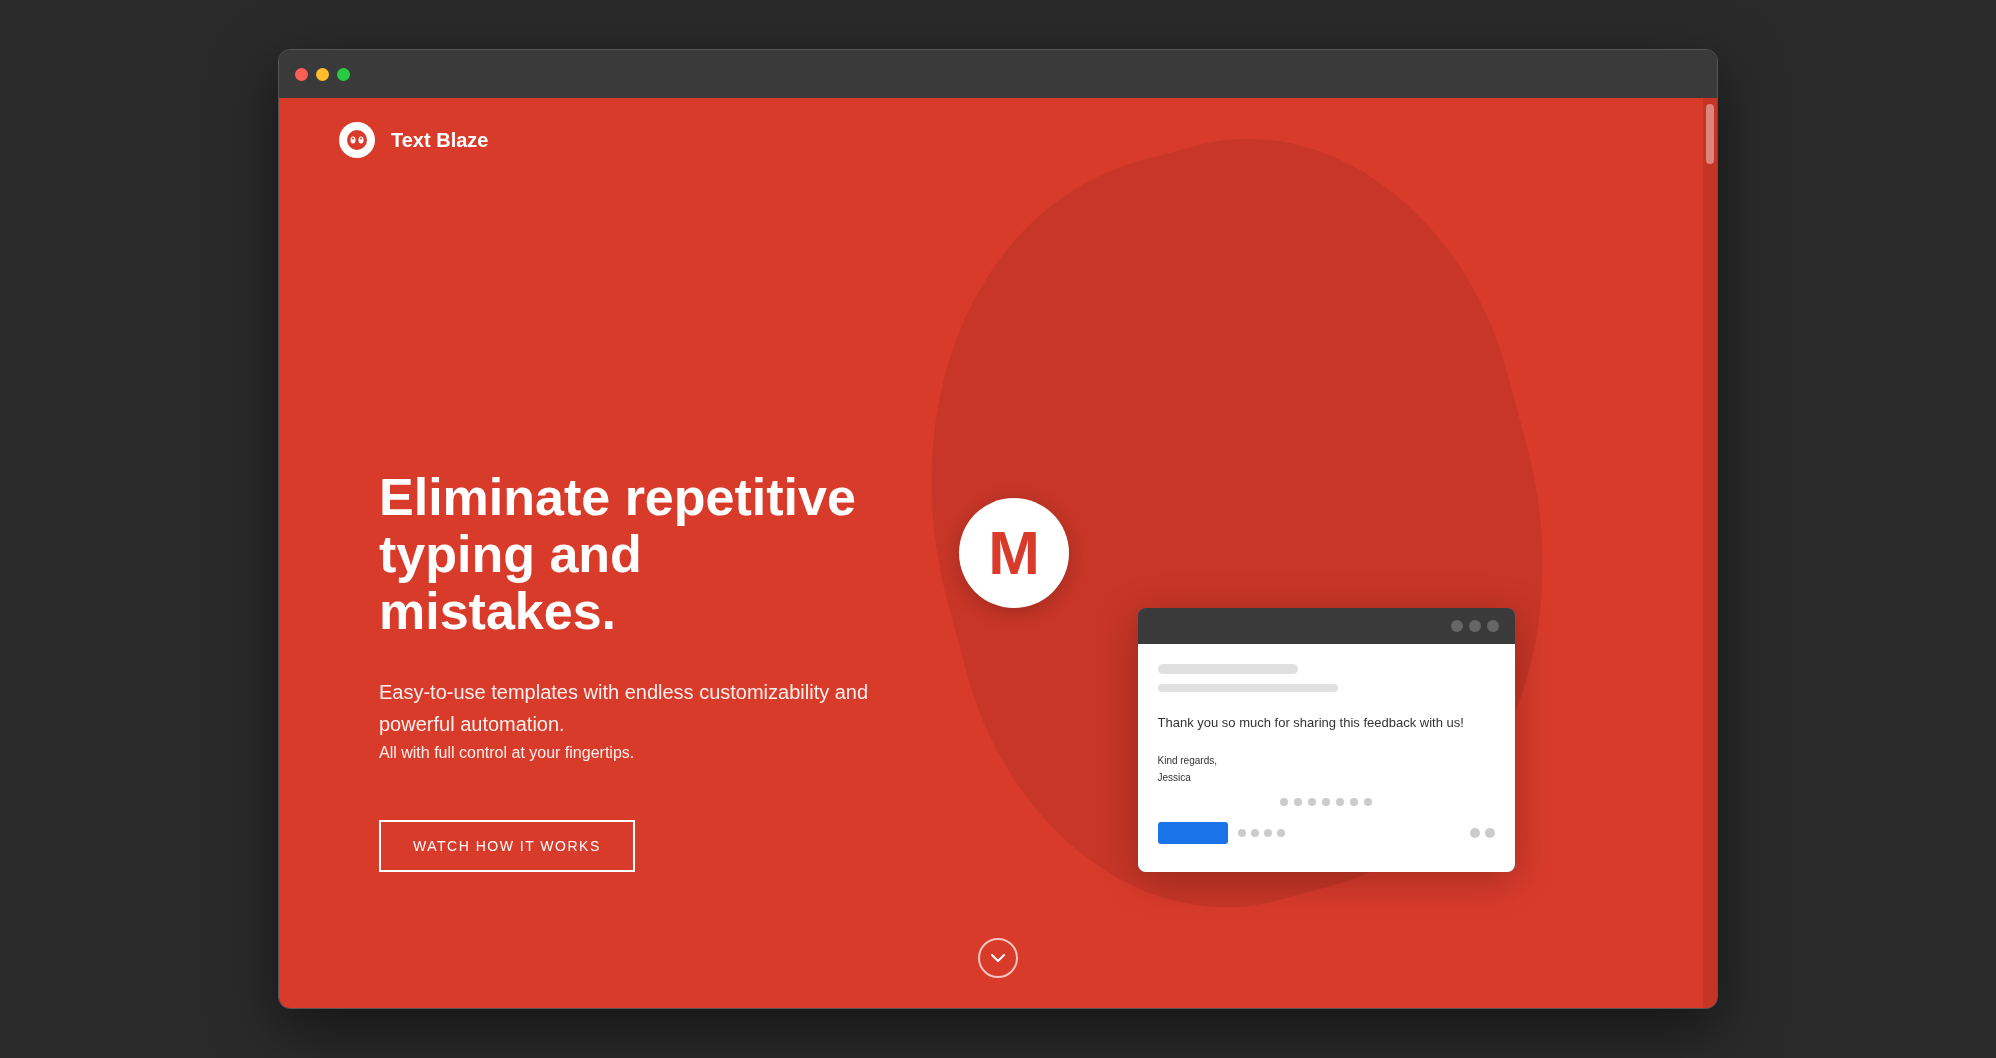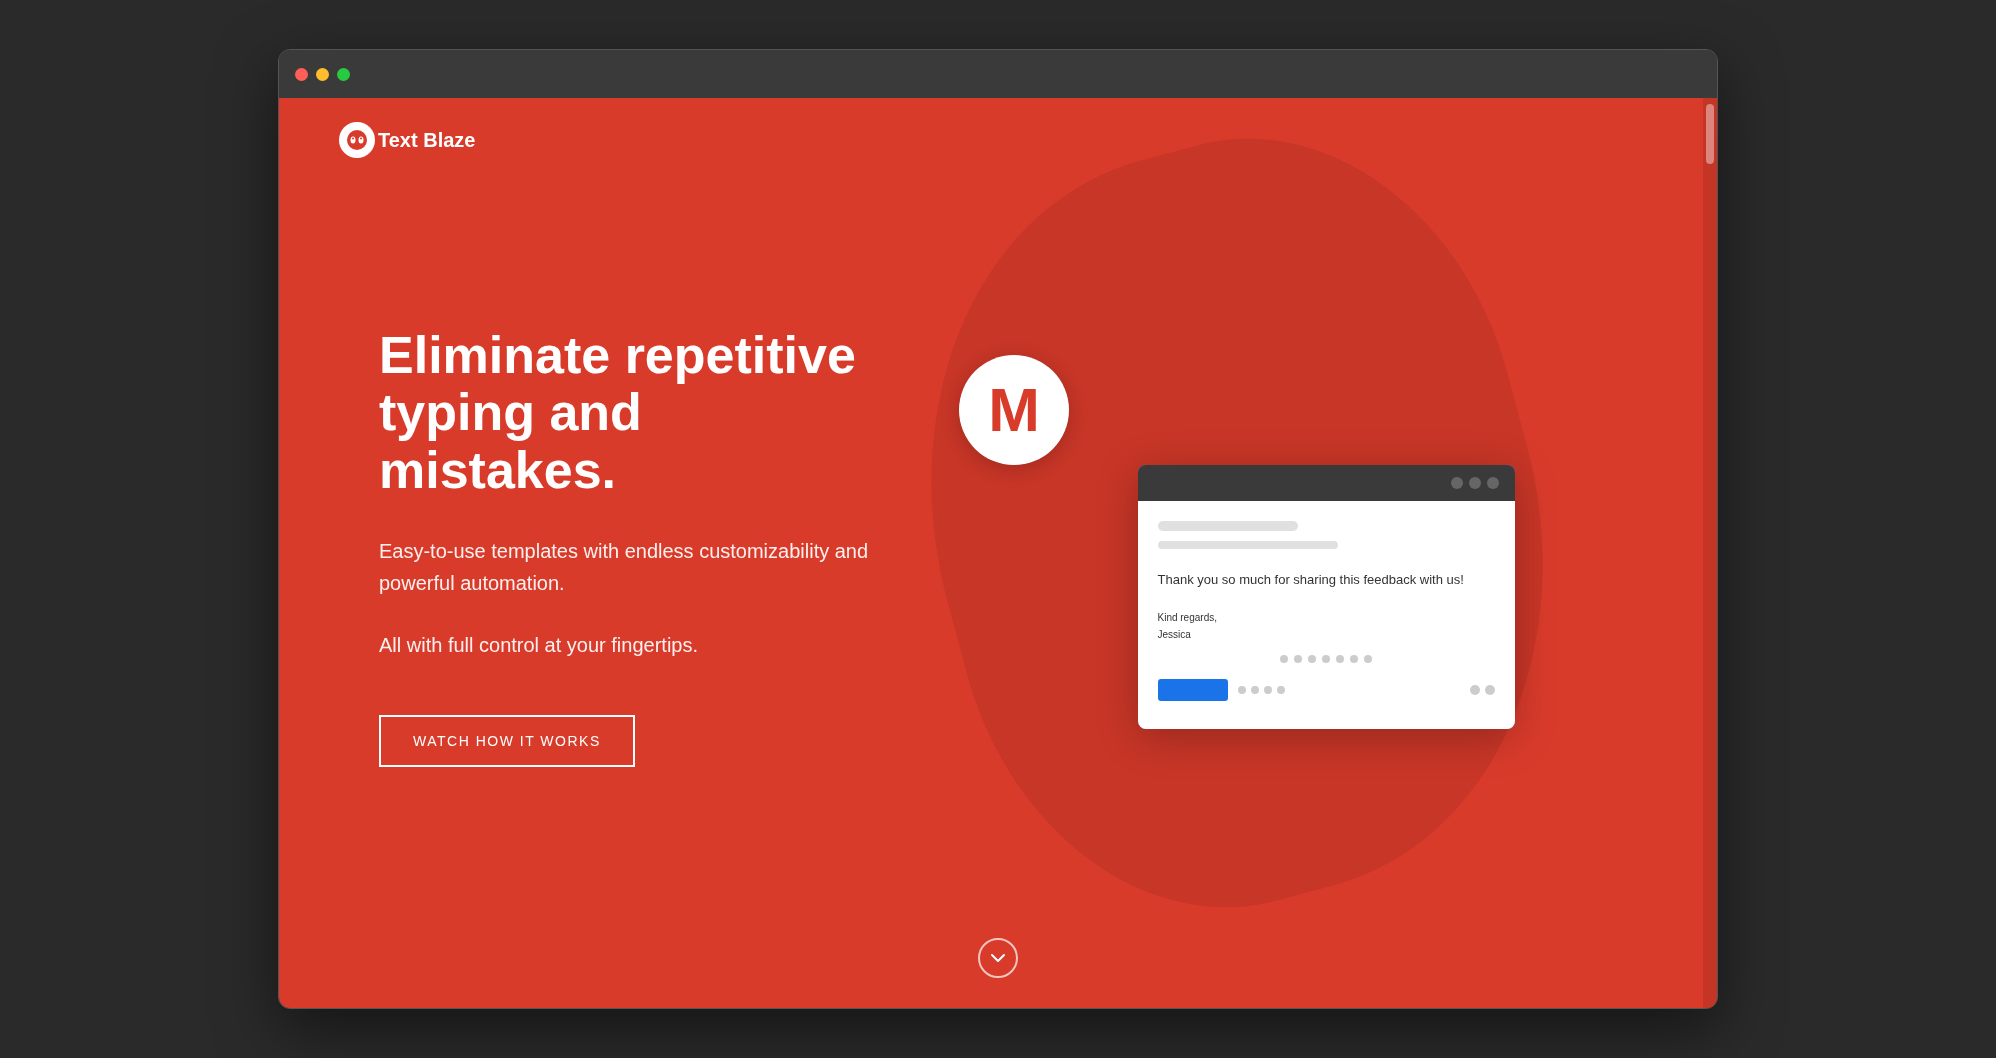--- a/index.html
+++ b/index.html
@@ -76,21 +76,21 @@
     .navbar {
       position: relative;
       z-index: 10;
       padding: 24px 60px;
       display: flex;
       align-items: center;
     }
     .logo-area {
       display: flex;
       align-items: center;
-      gap: 3px;
+      gap: 16px;
       color: white;
       justify-content: center;
     }
     .logo-icon {
       width: 36px;
       height: 36px;
       background: white;
       border-radius: 50%;
       display: flex;
       align-items: center;
@@ -100,45 +100,45 @@
     .logo-text {
       font-size: 20px;
       font-weight: 600;
       color: white;
     }
     
     .main-content {
       position: relative;
       z-index: 10;
       display: flex;
-      align-items: center;
+      align-items: flex-end;
       padding: 40px 64px 60px 100px;
       min-height: 750px;
       gap: 60px;
     }
     .text-section {
       flex: 0 0 500px;
       color: white;
     }
     .headline {
       font-size: 52px;
       font-weight: 800;
       line-height: 1.1;
       margin-bottom: 36px;
       color: white;
     }
     .subtext {
       font-size: 20px;
       font-weight: 400;
       line-height: 1.6;
       color: rgba(255,255,255,0.92);
-      margin-bottom: 30px;
+      margin-bottom: 0;
     }
     .subtext-2 {
-      font-size: 20px;
+      font-size: 16px;
       font-weight: 400;
       line-height: 1.6;
       color: rgba(255,255,255,0.92);
       margin-bottom: 54px;
     }
     .cta-button {
       display: inline-block;
       border: 2px solid white;
       color: white;
       background: transparent;

